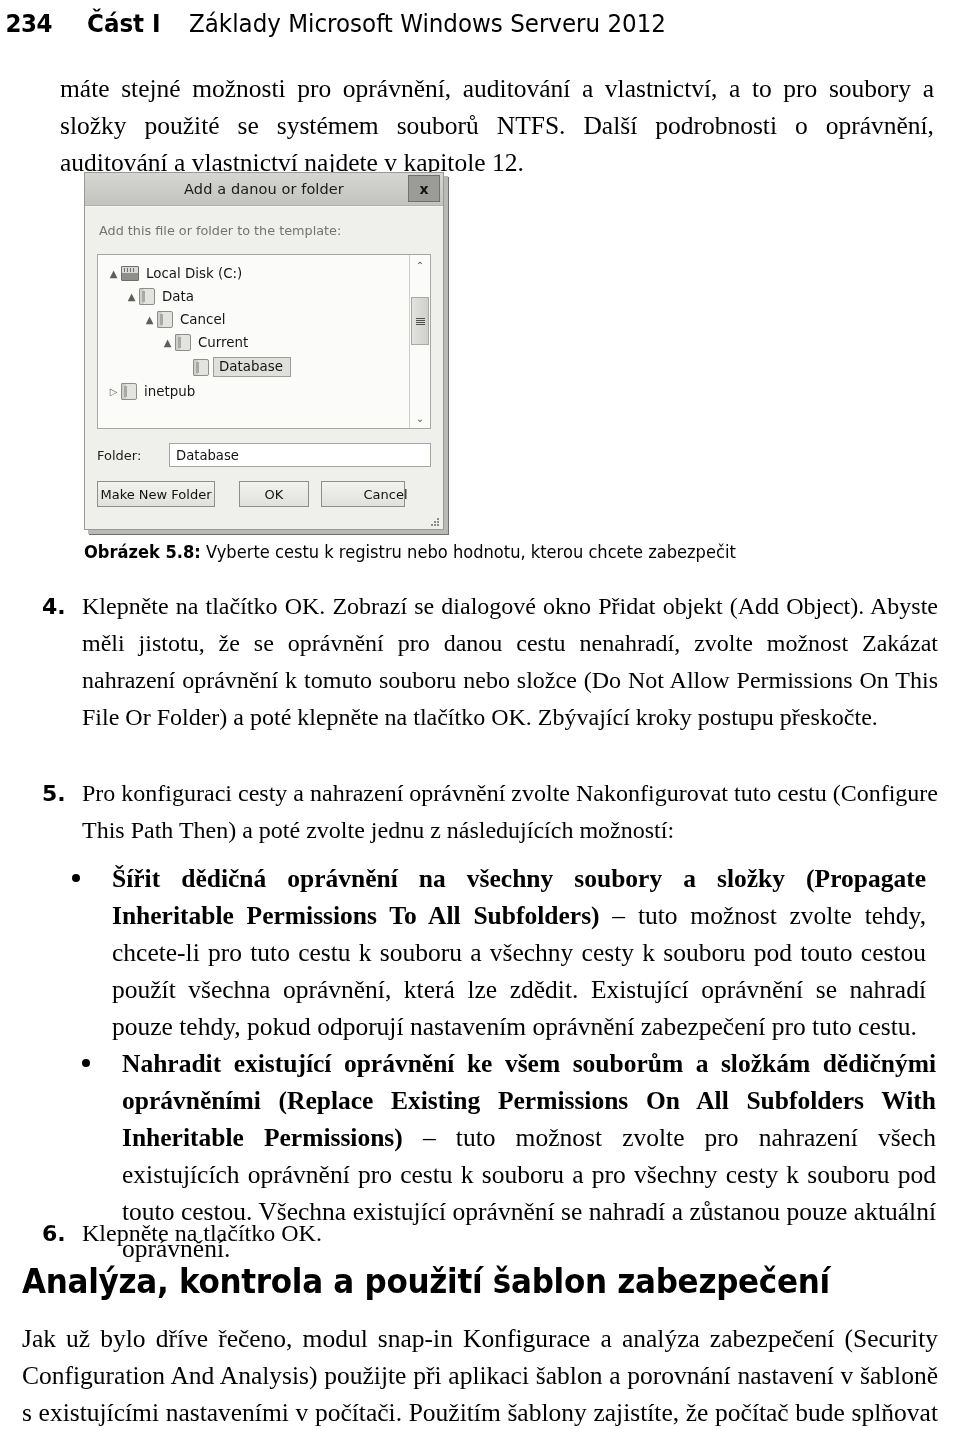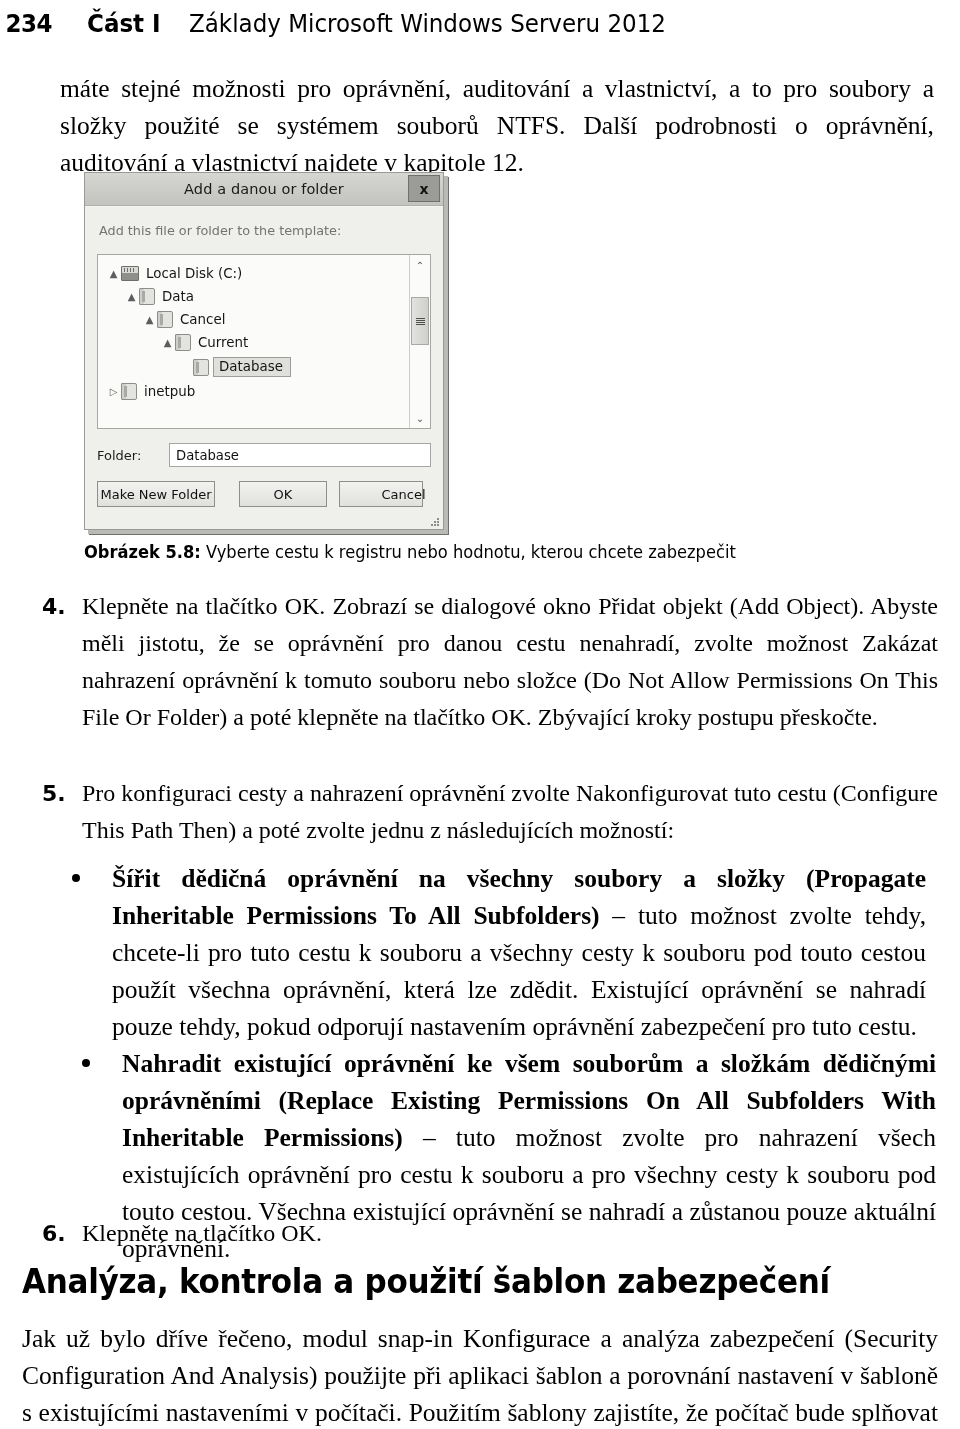--- a/index.html
+++ b/index.html
@@ -261,21 +261,21 @@
     background: linear-gradient(to bottom,#f2f2f0,#e0e0dd);
     border: 1px solid #8e8e8b;
     display: flex;
     align-items: center;
     justify-content: center;
     font-size: 13px;
     color: #111;
     box-sizing: border-box;
   }
   .btn.mkdir { width: 118px; }
-  .btn.ok { width: 88px; margin-left: 24px; }
+  .btn.ok { width: 70px; margin-left: 24px; }
   .btn.cancel { width: 84px; margin-left: 12px; padding-left: 45px; }
   .grip-corner {
     position: absolute;
     right: 4px;
     bottom: 3px;
     width: 8px; height: 8px;
     background:
       radial-gradient(circle 0.8px at 1px 7px, #8d8d8a 99%, transparent) ,
       radial-gradient(circle 0.8px at 4px 7px, #8d8d8a 99%, transparent),
       radial-gradient(circle 0.8px at 7px 7px, #8d8d8a 99%, transparent),

